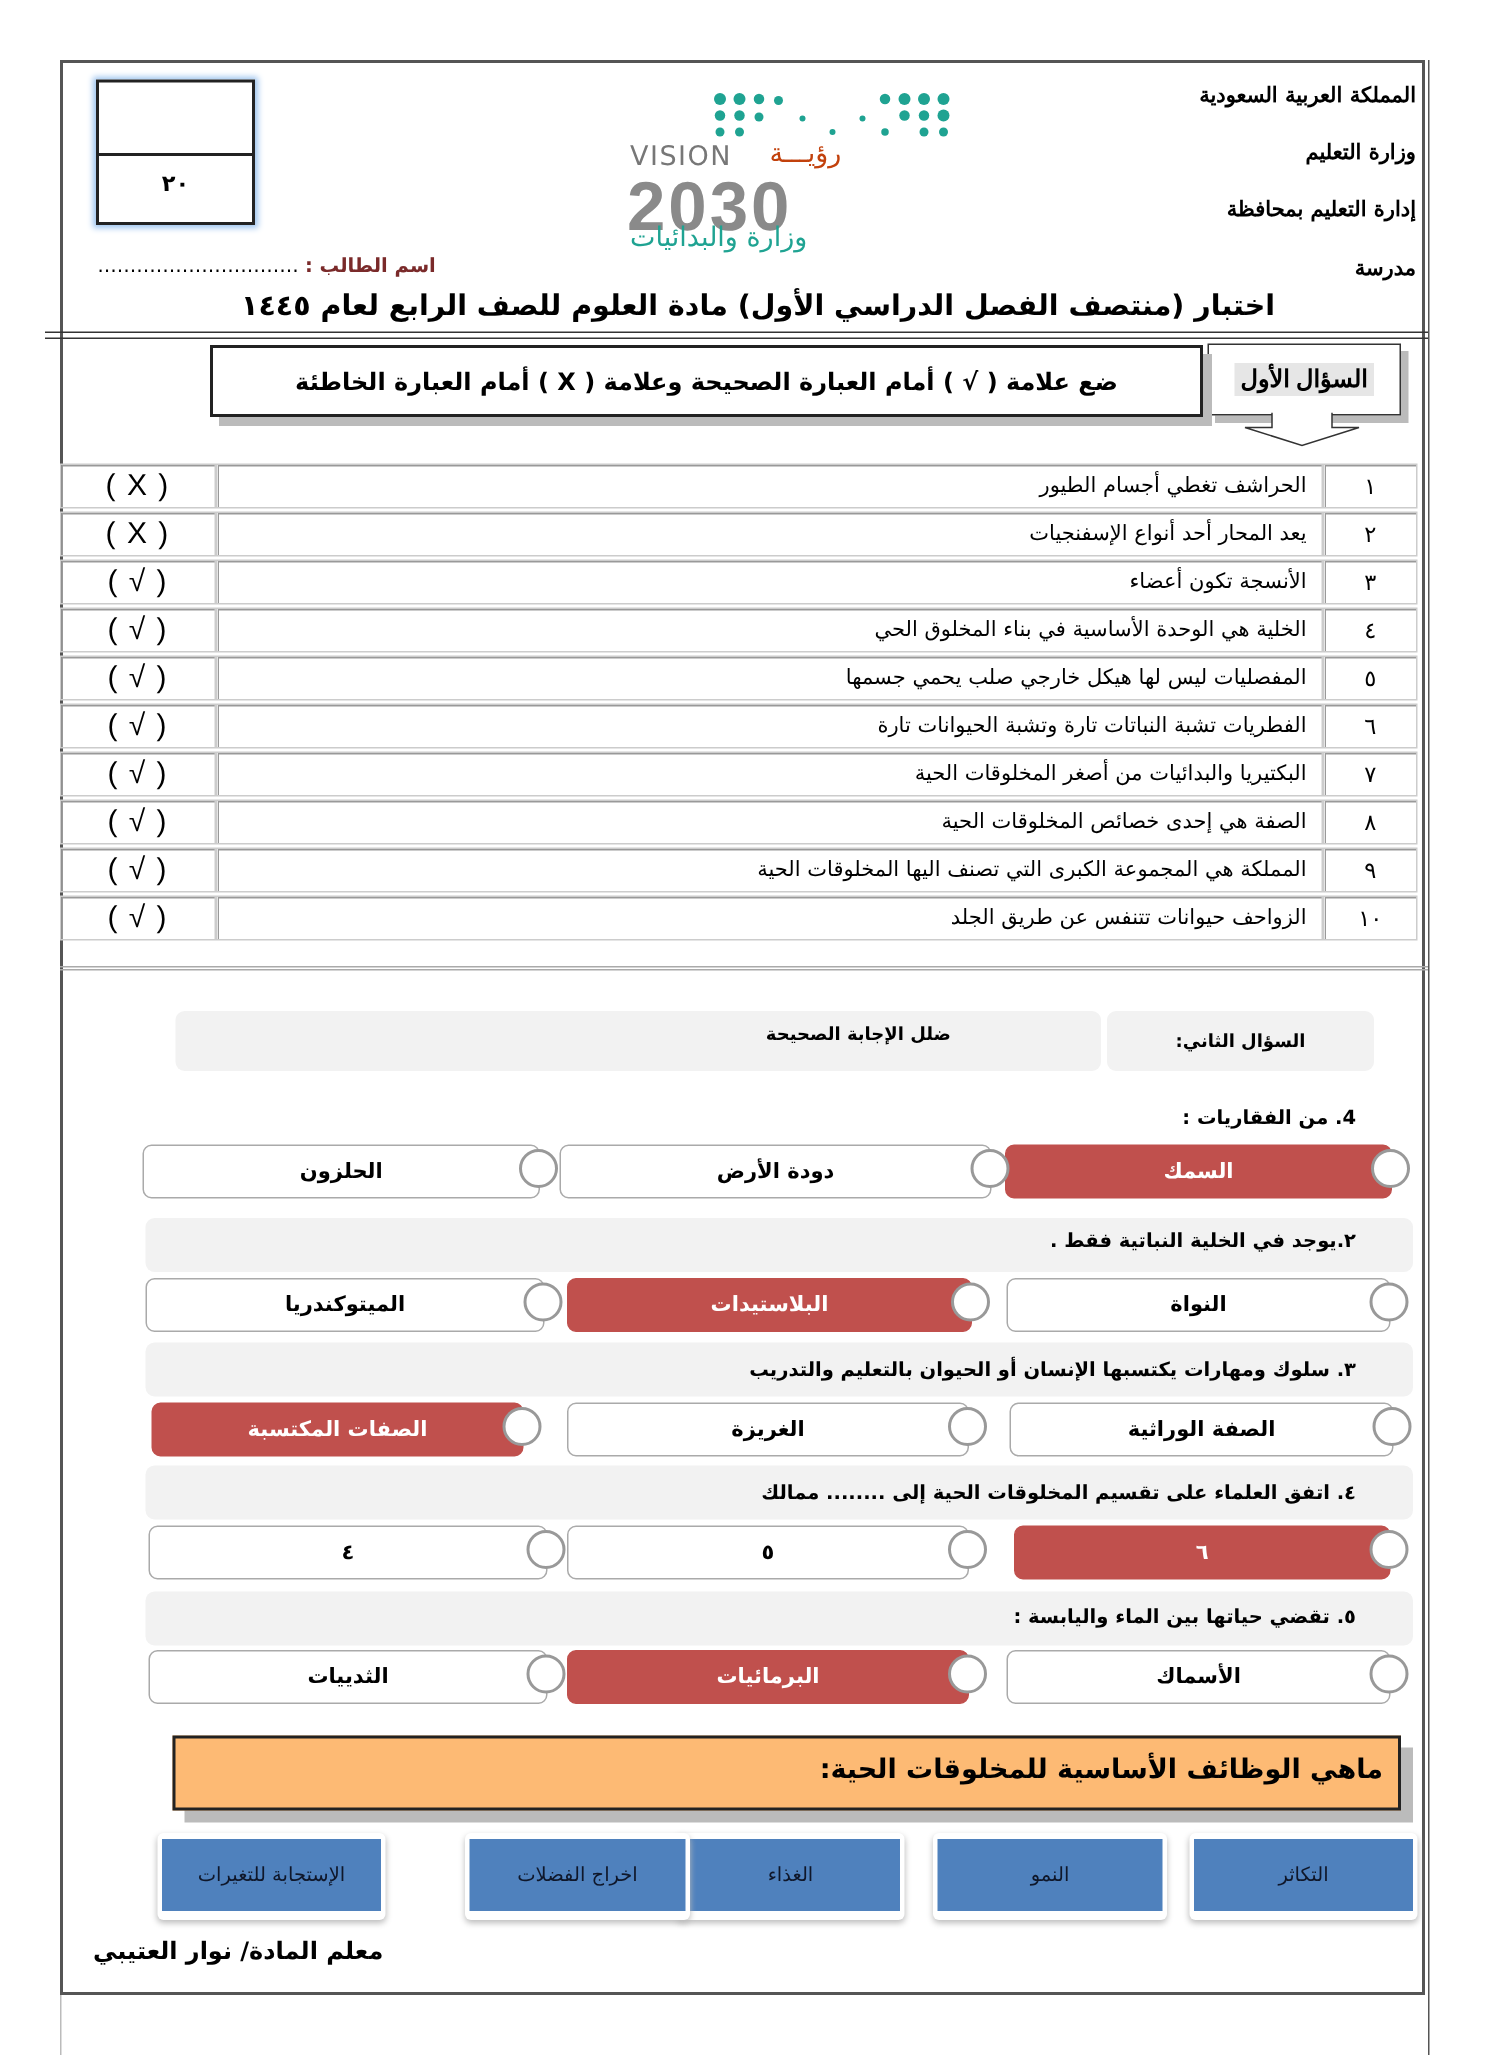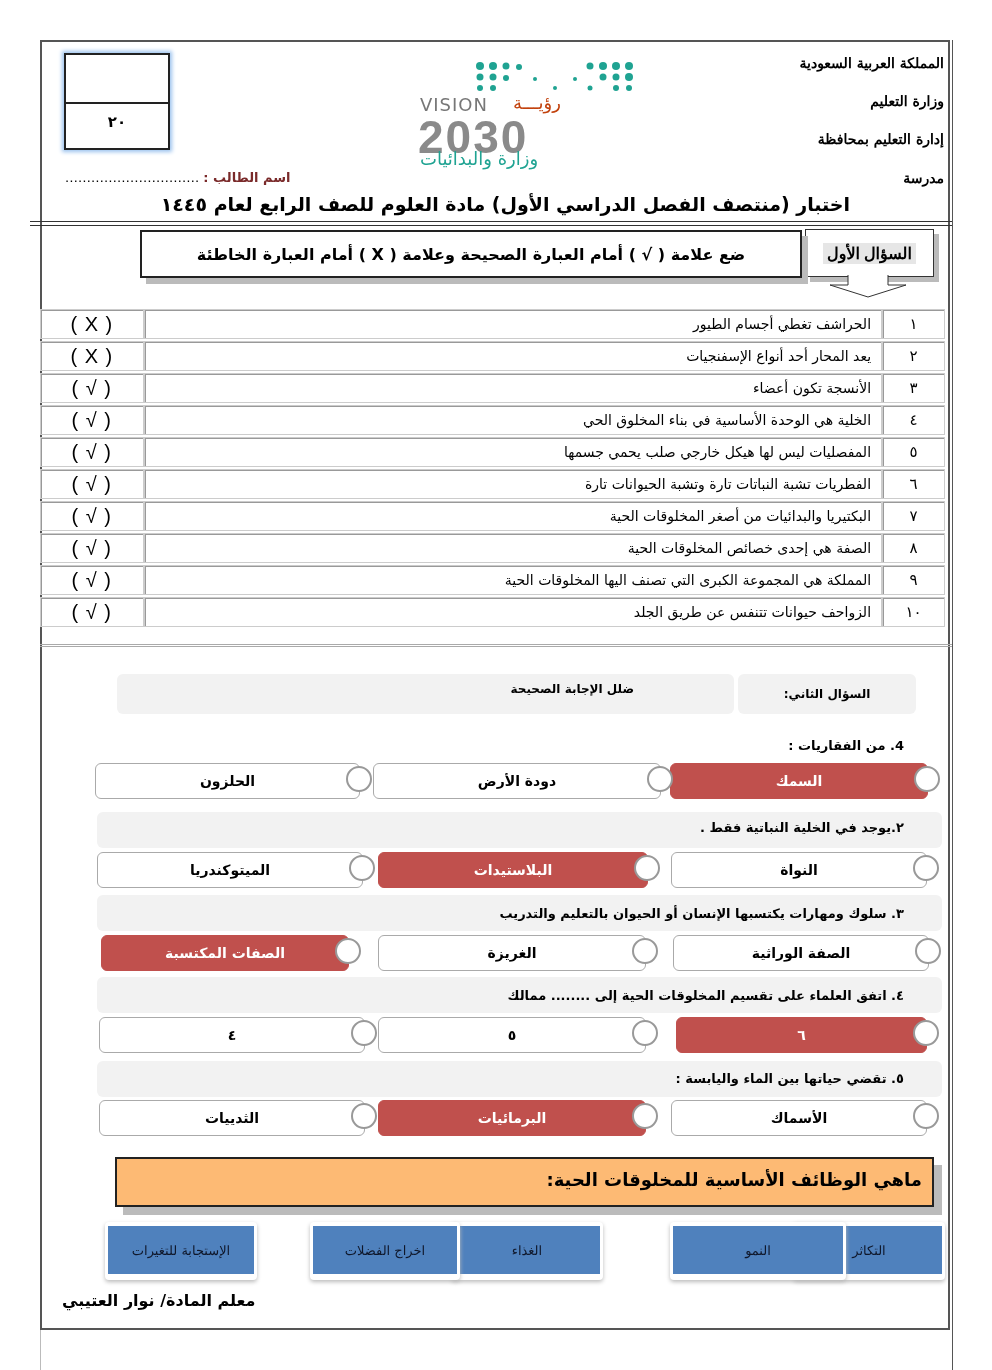--- a/index.html
+++ b/index.html
@@ -242,21 +242,21 @@
     <div class="radio" style="left: 351px; top: 1103px;"></div>
   </div>
 
 <div class="func-q">
   <span>ماهي الوظائف الأساسية للمخلوقات الحية:</span>
 </div>
 <div id="funcs">
     <div class="fbtn-wrap" style="left: 793px; width: 152px;">
       <div class="fbtn">التكاثر</div>
     </div>
-    <div class="fbtn-wrap" style="left: 622px; width: 176px; margin-left: 48px;">
+    <div class="fbtn-wrap" style="left: 622px; width: 156px;">
       <div class="fbtn">النمو</div>
     </div>
     <div class="fbtn-wrap" style="left: 451px; width: 152px;">
       <div class="fbtn">الغذاء</div>
     </div>
     <div class="fbtn-wrap" style="left: 280px; width: 150px; margin-left: 30px;">
       <div class="fbtn">اخراج الفضلات</div>
     </div>
     <div class="fbtn-wrap" style="left: 105px; width: 152px;">
       <div class="fbtn">الإستجابة للتغيرات</div>

